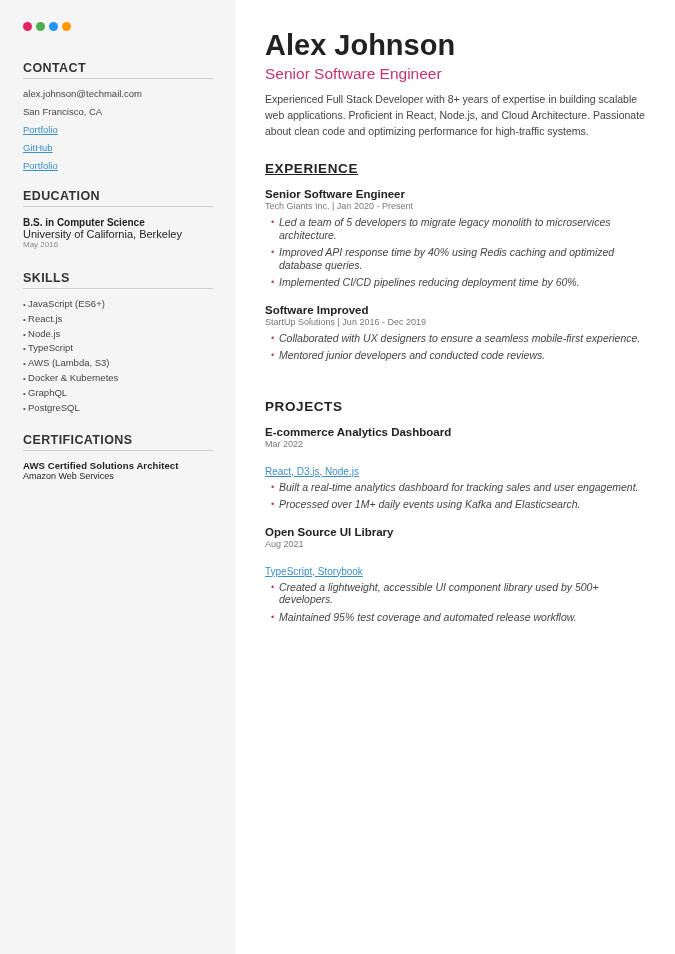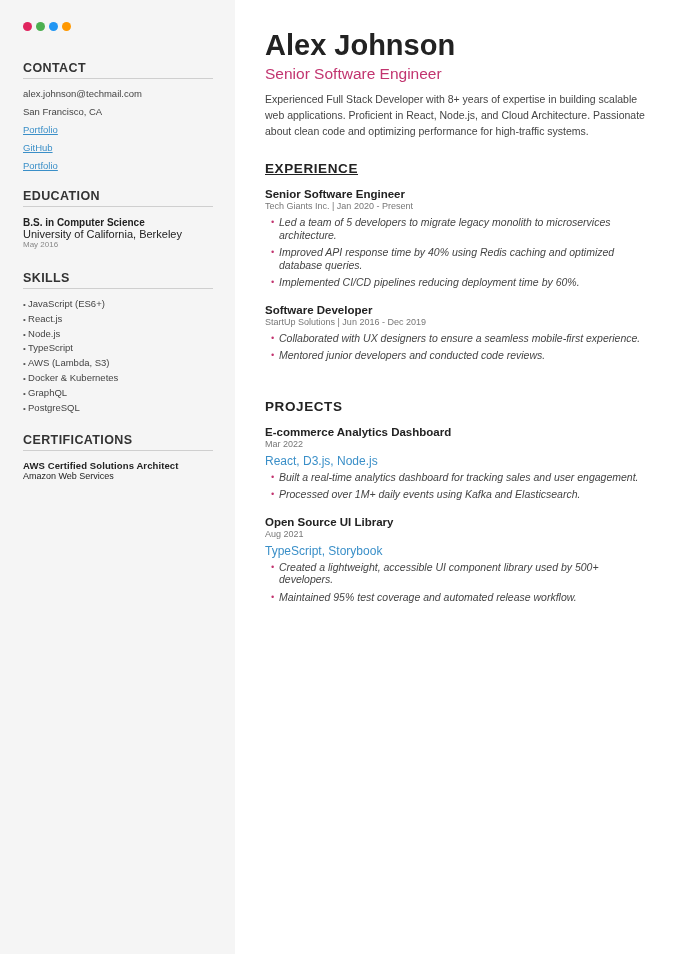--- a/index.html
+++ b/index.html
@@ -39,21 +39,21 @@
   .summary { font-size: 10.5px; color: #444; line-height: 16px; margin-top: 8px; width: 388px; }
 
   .main-heading { font-size: 13.5px; font-weight: bold; color: #222; letter-spacing: 0.6px; line-height: 16px; }
   .exp-heading { margin-top: 22px; text-decoration: underline; }
   .proj-heading { margin-top: 37px; }
 
   .entry { margin-top: 10px; }
   .entry + .entry { margin-top: 14px; }
   .entry-title { font-size: 11.5px; font-weight: bold; color: #222; line-height: 14px; }
   .entry-meta { font-size: 9px; color: #777; line-height: 11px; }
-  .entry-tech { font-size: 12px; color: #3a8fc8; line-height: 11px; margin-top: 6px; }
+  .entry-tech { font-size: 10px; color: #3a8fc8; line-height: 11px; margin-top: 16px; text-decoration: underline; }
   .bullets { list-style: none; margin-top: 4px; padding-left: 6px; font-style: italic; }
   .bullet { font-size: 10.5px; color: #444; line-height: 12.5px; padding-left: 8px; position: relative; margin-bottom: 5px; width: 382px; }
   .bullet::before { content: "•"; color: #c2346f; position: absolute; left: 0; top: 0; font-size: 9px; }
 </style>
 </head>
 <body>
 
 <aside class="sidebar">
   <div class="dots">
     <span class="dot" style="background:#e0245e"></span>
@@ -112,21 +112,21 @@
     <div class="entry-title">Senior Software Engineer</div>
     <div class="entry-meta">Tech Giants Inc. | Jan 2020 - Present</div>
     <ul class="bullets">
       <li class="bullet">Led a team of 5 developers to migrate legacy monolith to microservices architecture.</li>
       <li class="bullet">Improved API response time by 40% using Redis caching and optimized database queries.</li>
       <li class="bullet">Implemented CI/CD pipelines reducing deployment time by 60%.</li>
     </ul>
   </div>
 
   <div class="entry">
-    <div class="entry-title">Software Developer</div>
+    <div class="entry-title">Software Improved</div>
     <div class="entry-meta">StartUp Solutions | Jun 2016 - Dec 2019</div>
     <ul class="bullets">
       <li class="bullet">Collaborated with UX designers to ensure a seamless mobile-first experience.</li>
       <li class="bullet">Mentored junior developers and conducted code reviews.</li>
     </ul>
   </div>
 
   <h2 class="main-heading proj-heading">PROJECTS</h2>
 
   <div class="entry">

